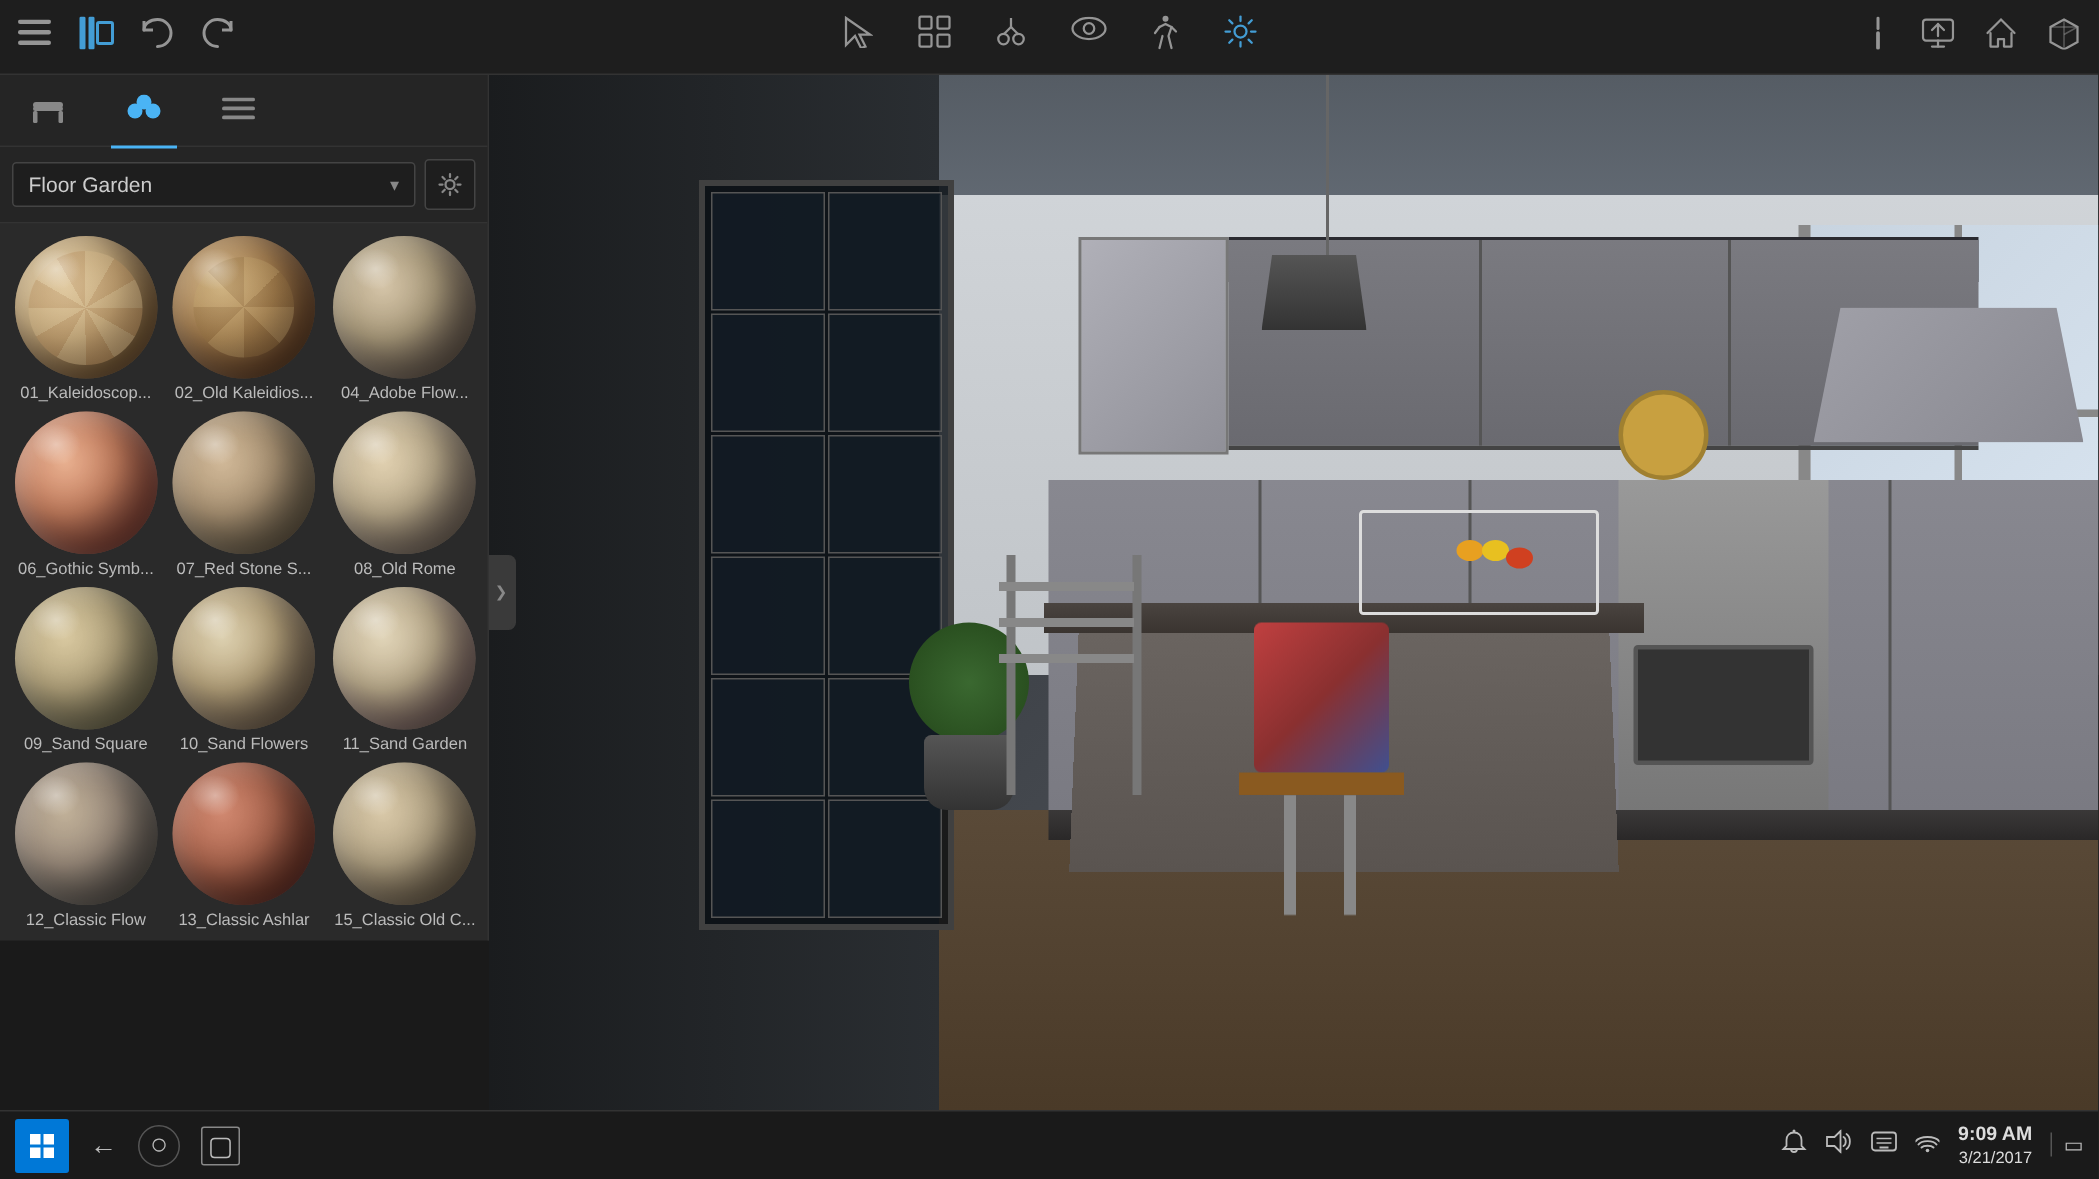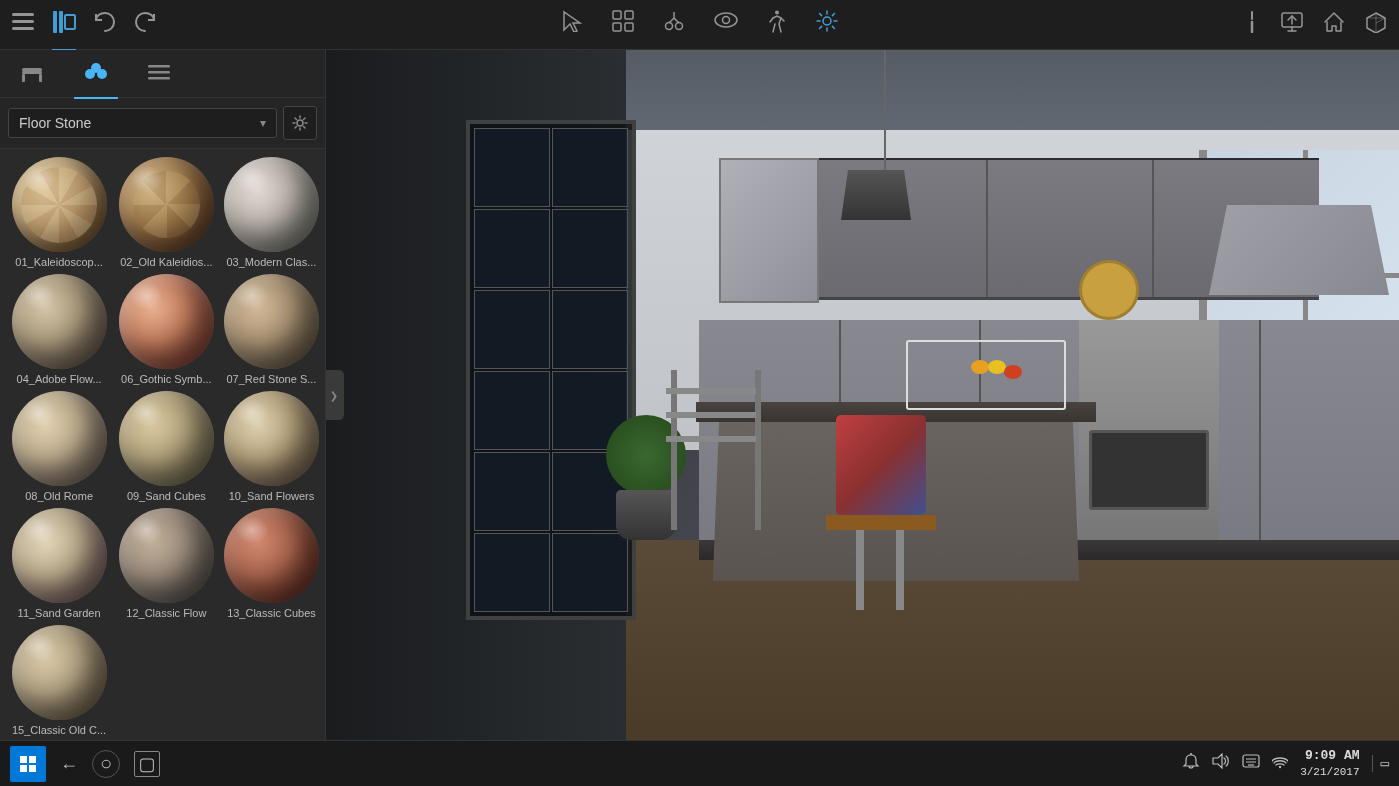--- a/index.html
+++ b/index.html
@@ -543,21 +543,20 @@
     .taskbar-left {
       display: flex;
       align-items: center;
       gap: 14px;
     }
     .taskbar-center { flex: 1; }
     .taskbar-right {
       display: flex;
       align-items: center;
       gap: 12px;
-      font-family: Liberation Mono, monospace;
     }
     .taskbar-icon {
       color: #bbb;
       font-size: 16px;
       cursor: pointer;
     }
     .start-button {
       background: #0078d7;
       border: none;
       color: white;
@@ -766,79 +765,75 @@
           <svg width="22" height="18" viewBox="0 0 22 18" fill="#888">
             <rect y="0" width="22" height="2.5" rx="1.25"></rect>
             <rect y="6" width="22" height="2.5" rx="1.25"></rect>
             <rect y="12" width="22" height="2.5" rx="1.25"></rect>
           </svg>
         </div>
       </div>
 
       <div class="panel-filter">
         <div class="filter-dropdown">
-          <span>Floor Stone</span>
+          <span>Floor Garden</span>
           <span class="chevron">▾</span>
         </div>
         <div class="filter-settings">
           <svg width="16" height="16" viewBox="0 0 16 16" fill="none">
             <circle cx="8" cy="8" r="3" stroke="#888" stroke-width="1.5" fill="none"></circle>
             <path d="M8 1 L8 3 M8 13 L8 15 M1 8 L3 8 M13 8 L15 8 M3 3 L4.5 4.5 M11.5 11.5 L13 13 M13 3 L11.5 4.5 M4.5 11.5 L3 13" stroke="#888" stroke-width="1.5" stroke-linecap="round"></path>
           </svg>
         </div>
       </div>
 
       <div class="material-grid" id="material-grid">
       <div class="material-item">
             <div class="material-sphere sphere-kaleidoscope-1"></div>
             <div class="material-label">01_Kaleidoscop...</div>
           </div>
           <div class="material-item">
             <div class="material-sphere sphere-kaleidoscope-2"></div>
             <div class="material-label">02_Old Kaleidios...</div>
           </div>
           <div class="material-item">
-            <div class="material-sphere sphere-modern-classic"></div>
-            <div class="material-label">03_Modern Clas...</div>
-          </div>
-          <div class="material-item">
             <div class="material-sphere sphere-adobe-flow"></div>
             <div class="material-label">04_Adobe Flow...</div>
           </div>
           <div class="material-item">
             <div class="material-sphere sphere-gothic"></div>
             <div class="material-label">06_Gothic Symb...</div>
           </div>
           <div class="material-item">
             <div class="material-sphere sphere-red-stone"></div>
             <div class="material-label">07_Red Stone S...</div>
           </div>
           <div class="material-item">
             <div class="material-sphere sphere-old-rome"></div>
             <div class="material-label">08_Old Rome</div>
           </div>
           <div class="material-item">
             <div class="material-sphere sphere-sand-square"></div>
-            <div class="material-label">09_Sand Cubes</div>
+            <div class="material-label">09_Sand Square</div>
           </div>
           <div class="material-item">
             <div class="material-sphere sphere-sand-flowers"></div>
             <div class="material-label">10_Sand Flowers</div>
           </div>
           <div class="material-item">
             <div class="material-sphere sphere-sand-garden"></div>
             <div class="material-label">11_Sand Garden</div>
           </div>
           <div class="material-item">
             <div class="material-sphere sphere-classic-cubes"></div>
             <div class="material-label">12_Classic Flow</div>
           </div>
           <div class="material-item">
             <div class="material-sphere sphere-classic-ashlar"></div>
-            <div class="material-label">13_Classic Cubes</div>
+            <div class="material-label">13_Classic Ashlar</div>
           </div>
           <div class="material-item">
             <div class="material-sphere sphere-classic-old"></div>
             <div class="material-label">15_Classic Old C...</div>
           </div>
         </div>
 
     </div>
 
     <div class="collapse-arrow">❯</div>

